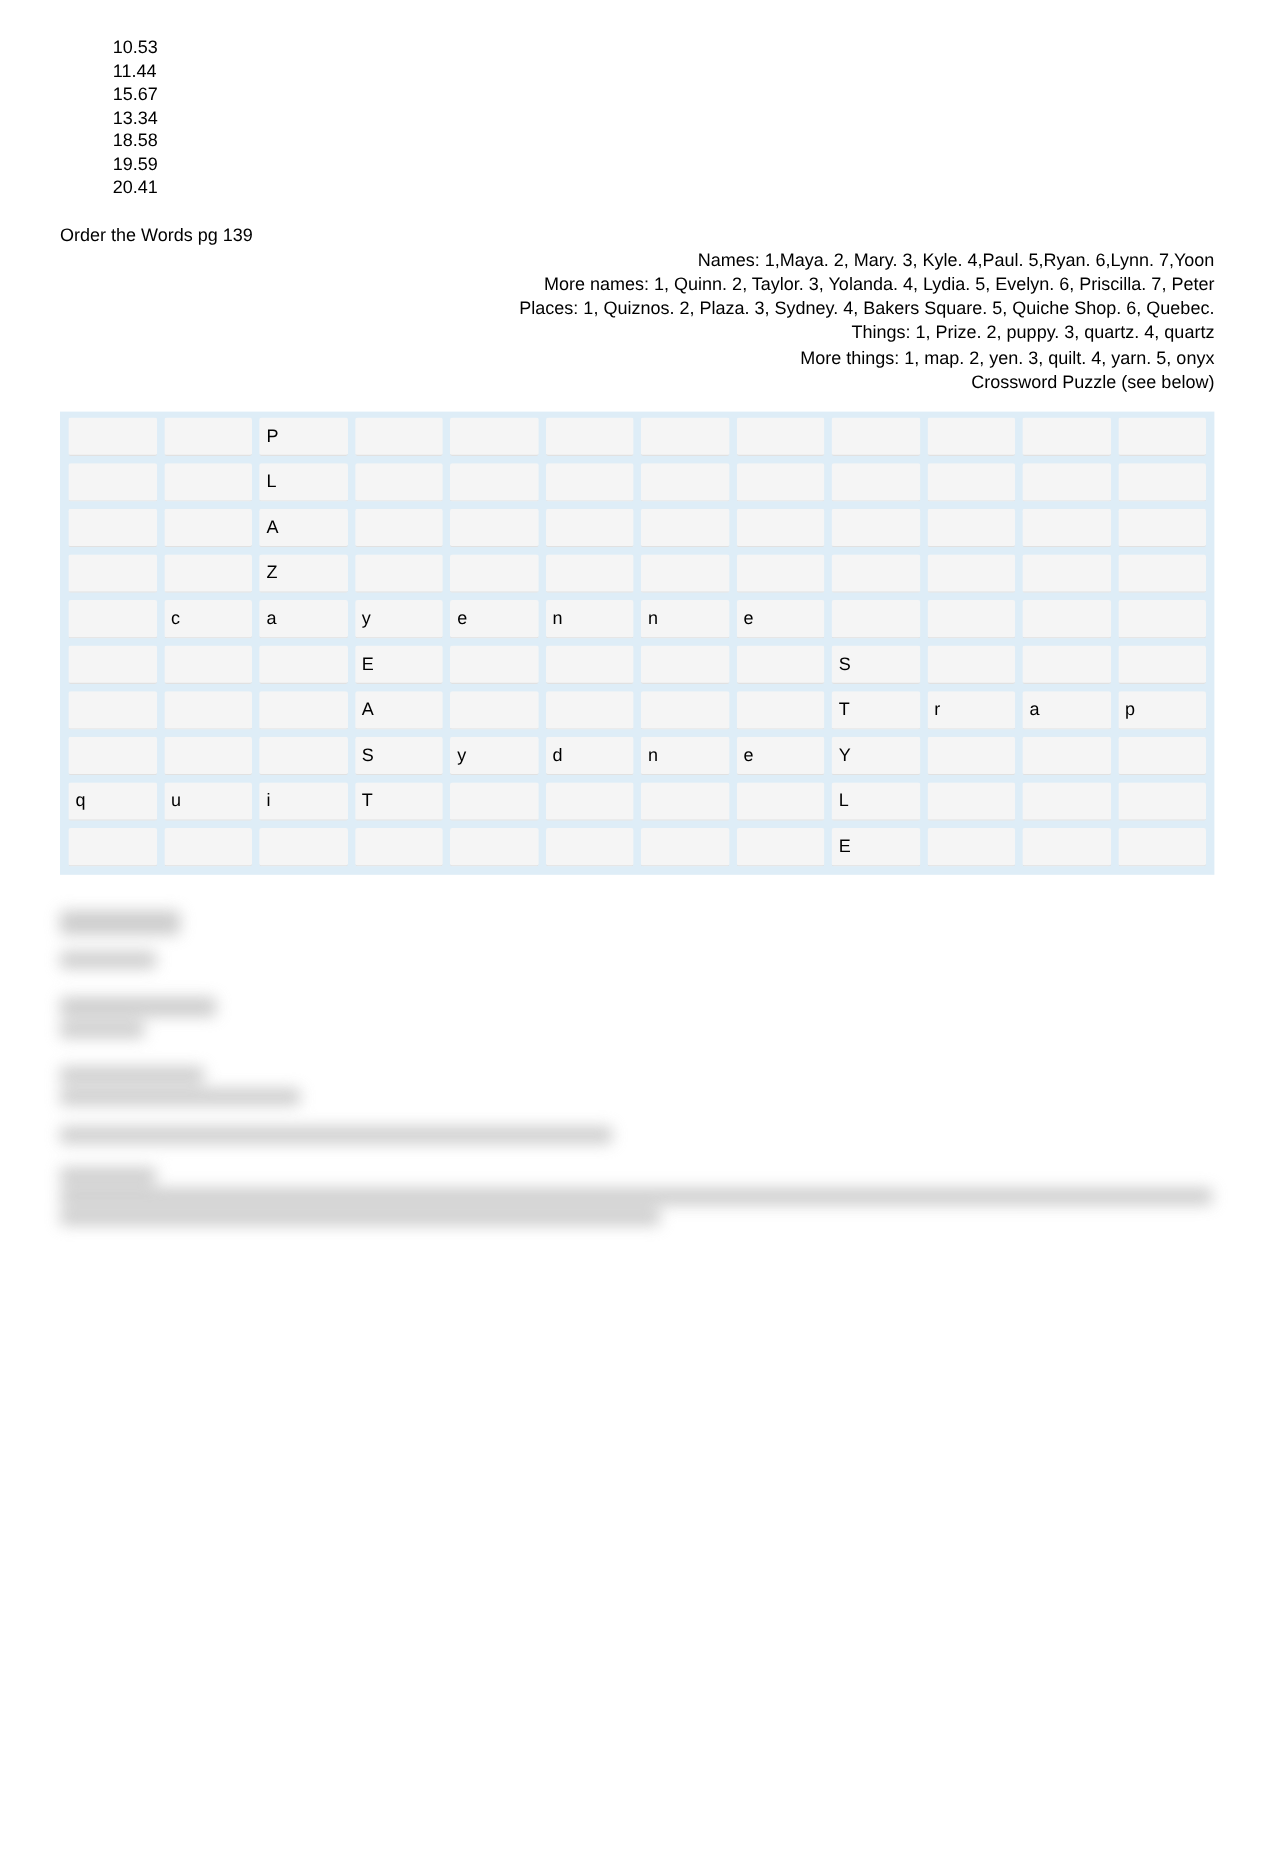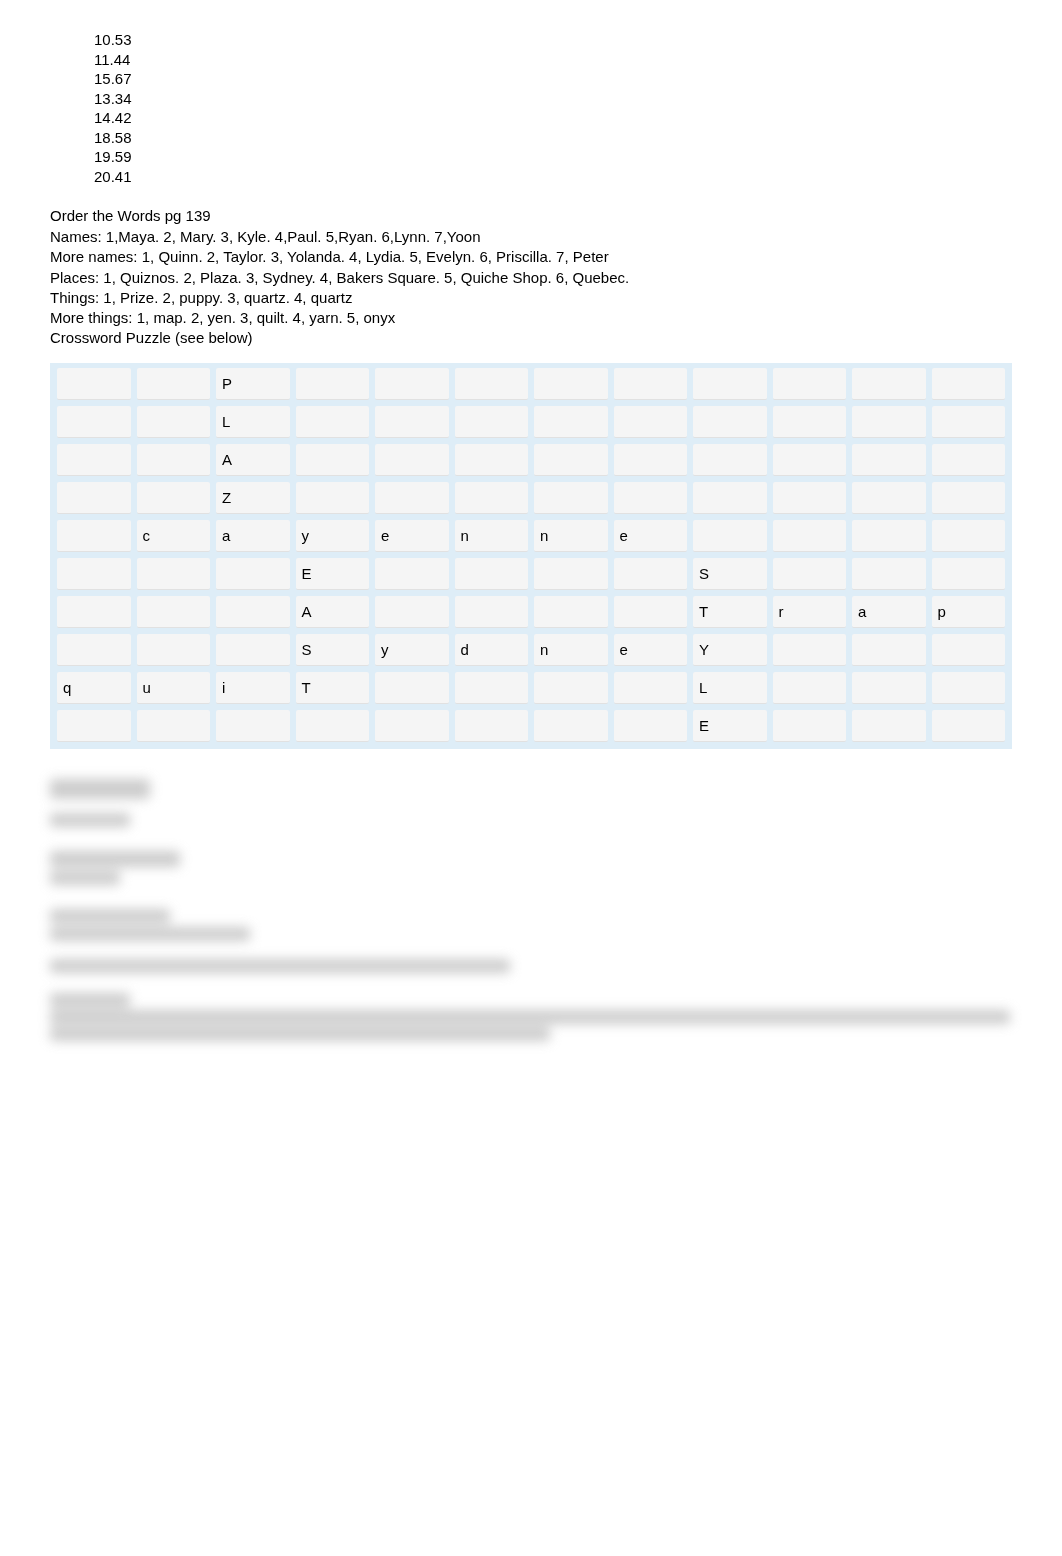--- a/index.html
+++ b/index.html
@@ -7,21 +7,21 @@
       font-family: Arial, Helvetica, sans-serif;
       font-size: 15px;
       color: #000;
       background: #fff;
       padding: 30px 50px;
       width: 1062px;
     }
     .number-list { margin-bottom: 20px; }
     .number-item { line-height: 1.3; margin-left: 44px; }
     .section-title { margin-top: 21px; margin-bottom: 3px; }
-    .text-line { line-height: 1.35; }
+    .text-line { line-height: 1.35; text-align: right; }
     .crossword-wrap {
       margin-top: 14px;
       background: #deedf7;
       padding: 2px 4px 4px 4px;
       width: 100%;
     }
     .crossword-row { display: flex; height: 38px; }
     .crossword-cell {
       flex: 1;
       background: #f5f5f5;
@@ -57,21 +57,20 @@
     .bb10 { width: 500px; height: 14px; }
   </style>
 </head>
 <body>
 
 <div class="number-list">
   <div class="number-item">10.53</div>
   <div class="number-item">11.44</div>
   <div class="number-item">15.67</div>
   <div class="number-item">13.34</div>
-  <div class="number-item">14.42</div>
   <div class="number-item">18.58</div>
   <div class="number-item">19.59</div>
   <div class="number-item">20.41</div>
 </div>
 
 <div class="section-title">Order the Words pg 139</div>
 <div class="text-line">Names: 1,Maya. 2, Mary. 3, Kyle. 4,Paul. 5,Ryan. 6,Lynn. 7,Yoon</div>
 <div class="text-line">More names: 1, Quinn. 2, Taylor. 3, Yolanda. 4, Lydia. 5, Evelyn. 6, Priscilla. 7, Peter</div>
 <div class="text-line">Places: 1, Quiznos. 2, Plaza. 3, Sydney. 4, Bakers Square. 5, Quiche Shop. 6, Quebec.</div>
 <div class="text-line">Things: 1, Prize. 2, puppy. 3, quartz. 4, quartz</div>

